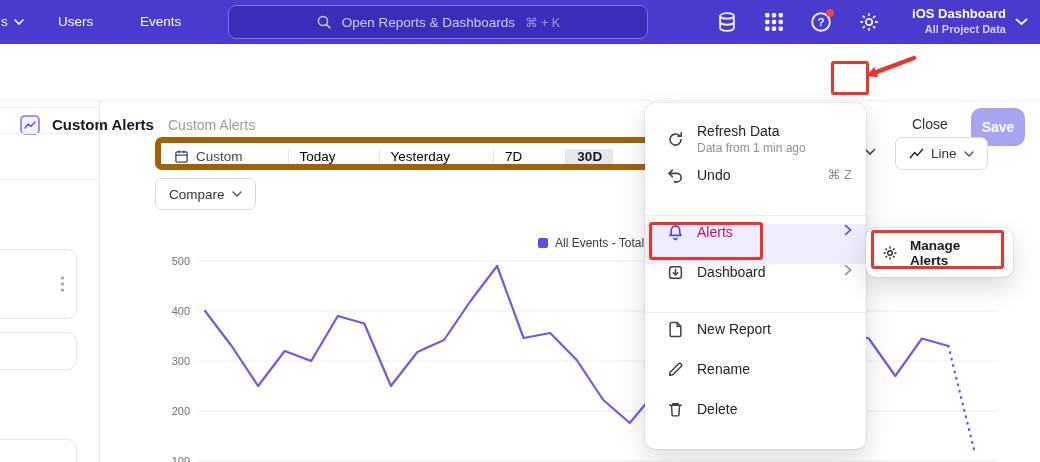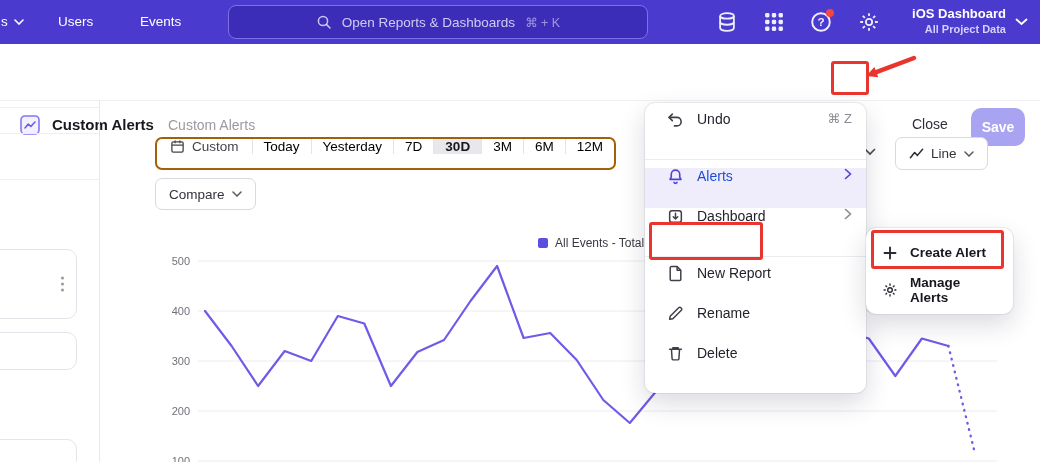--- a/index.html
+++ b/index.html
@@ -42,22 +42,22 @@
     color:#fff;font-size:14px;font-weight:600;font-family:inherit;cursor:pointer;}
 
   
   .side-border{position:absolute;left:99px;top:101px;width:1px;height:361px;background:#e7e7ec;}
   .side-line{position:absolute;left:0;width:99px;height:1px;background:#efeff3;}
   .side-card{position:absolute;left:-15px;width:92px;background:#fff;border:1px solid #e4e4ea;border-radius:10px;}
   .kebab{position:absolute;right:12px;top:50%;transform:translateY(-50%);display:flex;flex-direction:column;gap:3px;cursor:pointer;}
   .kebab i{width:3px;height:3px;border-radius:50%;background:#9a9aa2;}
 
   
-  .seg{position:absolute;left:155px;top:137px;height:33px;display:flex;align-items:flex-start;background:#fff;
-    border:2px solid #a16207;border-radius:7px;overflow:hidden;}
+  .seg{position:absolute;left:155px;top:137px;height:33px;display:flex;align-items:flex-end;background:#fff;
+    border:6px solid #a16207;border-radius:7px;overflow:hidden;gap:32px;}
   .seg-btn{display:flex;align-items:center;gap:7px;padding:0 11px;font-size:13.5px;color:#000000;border-left:1px solid #e3e3e8;cursor:pointer;white-space:nowrap;}
   .seg-btn:first-child{border-left:none;padding:0 13px;color:#44444c;}
   .seg-btn.selected{background:#e7e7ec;color:#17171f;font-weight:700;}
   .chip{position:absolute;height:32px;display:inline-flex;align-items:center;gap:7px;padding:0 13px;background:#fff;
     border:1px solid #d8d8de;border-radius:7px;font-size:13.5px;color:#33333c;cursor:pointer;}
   .chip-compare{left:155px;top:178px;}
   .chip-line{left:895px;top:137px;height:33px;}
   .chev{width:10px;height:6px;color:#5a5a64;}
   .covered-chevron{position:absolute;left:864px;top:148px;width:12px;height:8px;color:#4a4a52;z-index:5;}
 
@@ -72,21 +72,21 @@
   .menu{position:absolute;left:645px;top:103px;width:221px;background:#fff;border-radius:10px;z-index:20;padding:8px 0;
     box-shadow:0 0 0 1px rgba(30,30,60,.07),0 10px 26px rgba(25,25,60,.16);}
   .menu-item{display:flex;gap:13px;padding:0 14px 0 22px;height:40px;font-size:14px;color:#23232c;cursor:pointer;}
   .menu-item.two-line{height:56px;align-items:center;}
   .mi-icon{width:17px;height:17px;flex:0 0 17px;color:#3f3f49;}
   .mi-icon svg{width:100%;height:100%;}
   .mi-text{display:flex;flex-direction:column;gap:2px;}
   .mi-sub{font-size:12px;color:#8f8f98;}
   .mi-shortcut{margin-left:auto;font-size:13px;color:#8c8c96;}
   .mi-chevron{margin-left:auto;width:8px;height:12px;color:#8a8a94;}
-  .menu-item.active{background:#efecfb;color:#1d4ed8;}
+  .menu-item.active{background:#efecfb;color:#be185d;}
   .menu-item.active .mi-icon,.menu-item.active .mi-chevron{color:#5142d4;}
   .menu-divider{height:1px;background:#ebebf0;margin:8px 0;}
 
   
   .submenu{position:absolute;left:866px;top:228px;width:147px;background:#fff;border-radius:10px;z-index:21;padding:6px;
     box-shadow:0 0 0 1px rgba(30,30,60,.07),0 10px 26px rgba(25,25,60,.16);}
   .submenu-item{display:flex;align-items:center;gap:12px;height:37px;padding:0 10px;font-size:13.5px;font-weight:600;color:#17171f;border-radius:6px;cursor:pointer;}
   .si-icon{width:16px;height:16px;flex:0 0 16px;color:#2a2a33;}
   .si-icon svg{width:100%;height:100%;}
 
@@ -257,20 +257,32 @@
     <text x="90" y="85" text-anchor="end">400</text>
     <text x="90" y="135" text-anchor="end">300</text>
     <text x="90" y="185" text-anchor="end">200</text>
     <text x="90" y="235" text-anchor="end">100</text>
   </g>
   <polyline fill="none" stroke="#6e5be8" stroke-width="2.2" stroke-linejoin="round" stroke-linecap="round" points="105.0,81.0 131.6,116.0 158.1,156.0 184.7,121.0 211.2,131.0 237.8,86.0 264.3,93.5 290.9,156.0 317.4,122.0 344.0,110.0 370.5,71.0 397.1,36.0 423.6,108.0 450.2,103.0 476.7,130.0 503.3,170.0 529.8,193.0 556.4,161.0 582.9,131.0 609.5,146.0 636.0,121.0 662.6,136.0 689.1,111.0 715.6,126.0 742.2,101.0 768.8,108.5 795.3,146.0 821.9,108.5 848.4,116.0"></polyline>
   <polyline fill="none" stroke="#6e5be8" stroke-width="2.4" stroke-linecap="round" stroke-dasharray="0.6 6" points="848.4,116.0 875.0,223.5"></polyline>
 </svg>
 
 <div class="menu">
+  <div class="menu-item two-line">
+    <span class="mi-icon">
+      <svg viewBox="0 0 16 16" fill="none" stroke="currentColor" stroke-width="1.5" stroke-linecap="round">
+          <path d="M13.2 8A5.2 5.2 0 1 1 11.6 4.3"></path>
+          <path d="M13.4 1.8v3.1h-3.1"></path>
+        </svg>
+    </span>
+    <span class="mi-text">
+      <span class="mi-label">Refresh Data</span>
+      <span class="mi-sub">Data from 1 min ago</span>
+    </span>
+  </div>
 
   <div class="menu-item">
     <span class="mi-icon">
       <svg viewBox="0 0 16 16" fill="none" stroke="currentColor" stroke-width="1.5" stroke-linecap="round" stroke-linejoin="round">
           <path d="M5 3 2 6l3 3"></path>
           <path d="M2 6h7.3a4 4 0 0 1 0 8H7"></path>
         </svg>
     </span>
     <span class="mi-label">Undo</span>
     <span class="mi-shortcut">⌘ Z</span>
@@ -329,28 +341,20 @@
     <span class="mi-icon">
       <svg viewBox="0 0 16 16" fill="none" stroke="currentColor" stroke-width="1.4" stroke-linecap="round" stroke-linejoin="round">
           <path d="M2.5 4h11M5.5 4V2.5h5V4M4.2 4l.6 9a1.1 1.1 0 0 0 1.1 1h4.2a1.1 1.1 0 0 0 1.1-1l.6-9"></path>
         </svg>
     </span>
     <span class="mi-label">Delete</span>
   </div>
 </div>
 
 <div class="submenu">
-  <div class="submenu-item">
-    <span class="si-icon">
-      <svg viewBox="0 0 16 16" fill="none" stroke="currentColor" stroke-width="1.9" stroke-linecap="round">
-          <path d="M8 2.5v11M2.5 8h11"></path>
-        </svg>
-    </span>
-    <span>Create Alert</span>
-  </div>
   <div class="submenu-item">
     <span class="si-icon">
       <svg viewBox="0 0 16 16" fill="none" stroke="currentColor" stroke-width="1.4">
           <circle cx="8" cy="8" r="2.3"></circle>
           <path d="M8 1.6v2.1M8 12.3v2.1M1.6 8h2.1M12.3 8h2.1M3.5 3.5 5 5M11 11l1.5 1.5M12.5 3.5 11 5M5 11l-1.5 1.5"></path>
         </svg>
     </span>
     <span>Manage Alerts</span>
   </div>
 </div>

